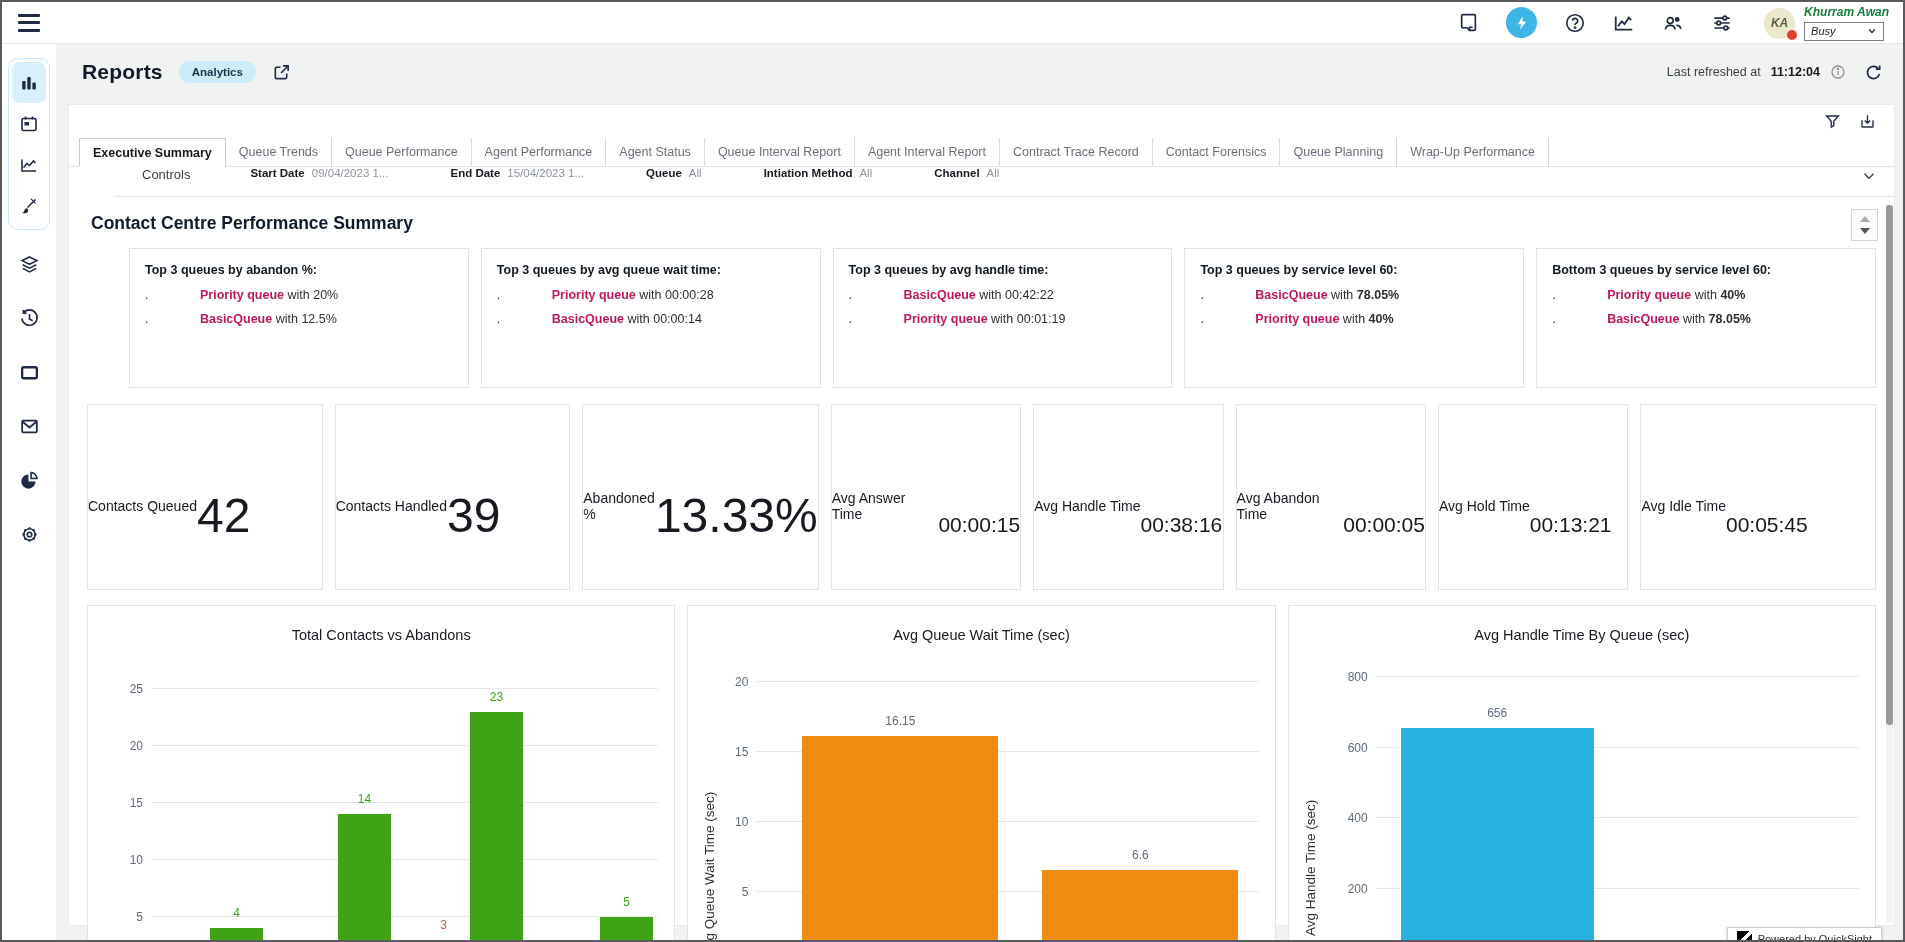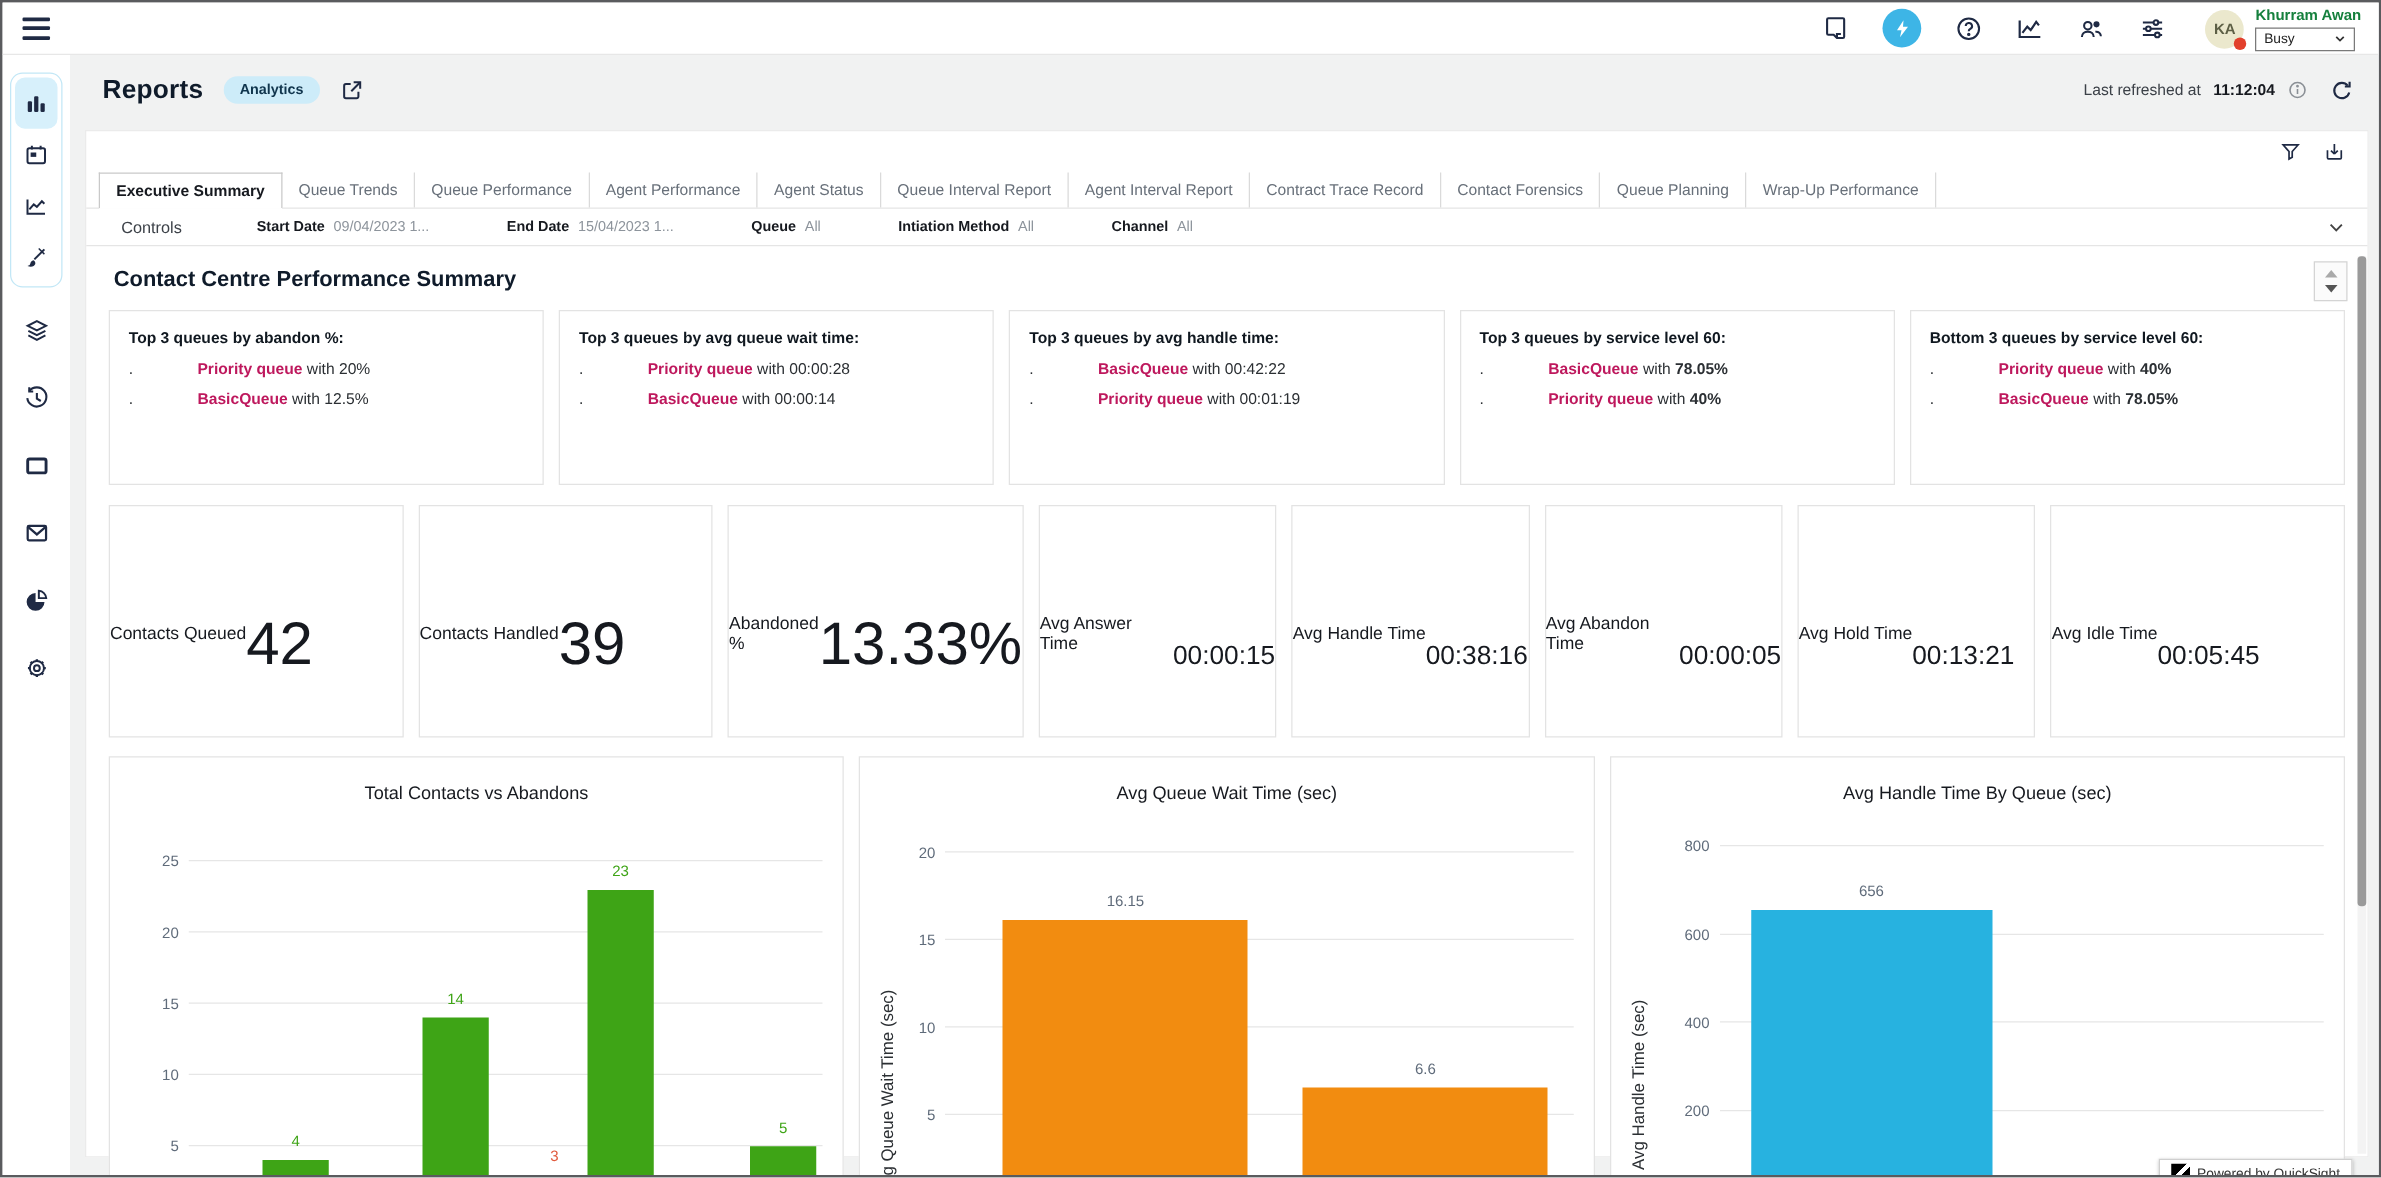--- a/index.html
+++ b/index.html
@@ -4,21 +4,21 @@
 <style>
   * { box-sizing: border-box; margin: 0; padding: 0; }
   html,body { background:#cfcfcf; }
   body { font-family: "Liberation Sans", "DejaVu Sans", sans-serif; }
   .screen { position:relative; width:1905px; height:942px; background:#fff; border:2px solid #5a5b5e; overflow:hidden; }
 
   
   .topbar { height:42px; background:#fff; border-bottom:1px solid #e7e7e7; display:flex; align-items:center; padding:0 10px 0 16px; }
   .hamburger { width:22px; height:18px; display:flex; flex-direction:column; justify-content:space-between; cursor:pointer; }
   .hamburger div { height:3px; background:#1f2a44; border-radius:1px; }
-  .tb-right { margin-left:auto; display:flex; align-items:center; gap:27px; padding-right:4px; }
+  .tb-right { margin-left:auto; display:flex; align-items:center; gap:27px; padding-right:4px;font-style:italic; }
   .tb-icon { width:22px; height:22px; display:flex; align-items:center; justify-content:center; cursor:pointer; }
   .bolt-wrap { width:31px; height:31px; border-radius:50%; background:#3db5e6; display:flex; align-items:center; justify-content:center; cursor:pointer; }
   .user { display:flex; align-items:flex-start; gap:9px; margin-left:4px; }
   .avatar { width:31px; height:31px; border-radius:50%; background:#ebe8cd; color:#5d5f45; font-size:12px; font-weight:bold; display:flex; align-items:center; justify-content:center; position:relative; margin-top:3px; }
   .status-dot { position:absolute; right:-2px; bottom:-1px; width:10px; height:10px; border-radius:50%; background:#e2402c; }
   .user-meta { display:flex; flex-direction:column; gap:3px; }
   .user-name { font-size:12px; font-weight:700; color:#15803d; }
   .busy-select { width:80px; height:19px; border:1px solid #7a7a7a; background:#fff; font-size:11px; color:#222; display:flex; align-items:center; justify-content:space-between; padding:0 6px; cursor:pointer; }
 
   
@@ -40,36 +40,36 @@
 
   
   .panel { position:relative; margin:4px 8px 0 12px; background:#fff; border:1px solid #ebebeb; height:822px; }
   .panel-toolbar { height:33px; display:flex; justify-content:flex-end; align-items:center; gap:18px; padding-right:18px; }
   .ptool { cursor:pointer; display:flex; }
 
   .tabs { display:flex; align-items:stretch; padding-left:10px; height:29px; border-bottom:1px solid #e5e5e5; }
   .tab { font-size:12.5px; color:#68707a; padding:7px 13px 0 13px; border-right:1px solid #dadada; cursor:pointer; white-space:nowrap; }
   .tab.active { font-weight:700; color:#16191f; border:1px solid #c9c9c9; border-bottom:1px solid #fff; margin-bottom:-1px; background:#fff; }
 
-  .controls { display:flex; align-items:center; height:30px; border-bottom:1px solid #e5e5e5; padding:0 16px 0 28px; }
+  .controls { display:flex; height:30px; border-bottom:1px solid #e5e5e5; padding:0 16px 0 28px;margin-left:45px; }
   .ctrl-label { font-size:13px; color:#3c4148; margin-right:60px; }
   .filter { margin-right:62px; font-size:11.5px; white-space:nowrap; }
   .f-label { font-weight:700; color:#16191f; }
   .f-value { color:#8d949c; margin-left:7px; }
   .ctrl-chevron { margin-left:auto; cursor:pointer; display:flex; }
 
   
   .dash { position:relative; height:756px; overflow:hidden; padding:0 18px; }
   .summary-title { font-size:17.5px; font-weight:700; color:#0f1b2a; margin:16px 0 14px 4px; }
   .spinner { position:absolute; right:16px; top:12px; width:27px; height:32px; border:1px solid #d4d4d4; background:#fbfbfb; display:flex; flex-direction:column; align-items:center; justify-content:center; gap:6px; }
   .spin-up, .spin-down { width:0; height:0; border-left:5px solid transparent; border-right:5px solid transparent; cursor:pointer; }
   .spin-up { border-bottom:6px solid #a9a9a9; }
   .spin-down { border-top:6px solid #555; }
 
-  .insights { display:flex; gap:12px; }
+  .insights { display:flex; gap:12px;margin-left:42px; }
   .icard { flex:1; background:#fff; border:1px solid #e3e3e3; height:140px; padding:10px 15px; }
   .ititle { font-size:12.5px; font-weight:700; color:#101820; margin:4px 0 11px 0; }
   .iline { font-size:12.5px; color:#2b2f33; margin-bottom:10px; }
   .qlink { color:#be185d; font-weight:700; cursor:pointer; text-decoration:none;padding-left:48px; }
   .icard:nth-child(4) .ival, .icard:nth-child(5) .ival { font-weight:700; }
 
   .kpis { display:flex; gap:12px; margin-top:16px; height:186px; }
   .kcard { background:#fff; border:1px solid #e3e3e3; display:flex; flex-direction:row; align-items:center; }
   .kcard.lg { flex:1.24; }
   .kcard.sm { flex:1; }

